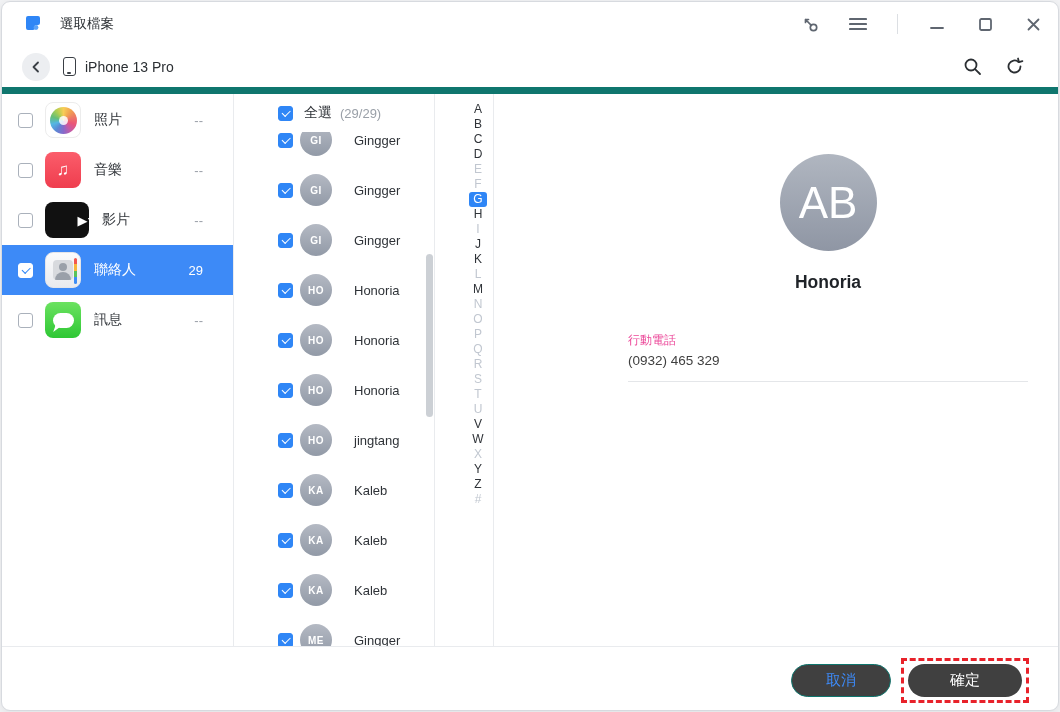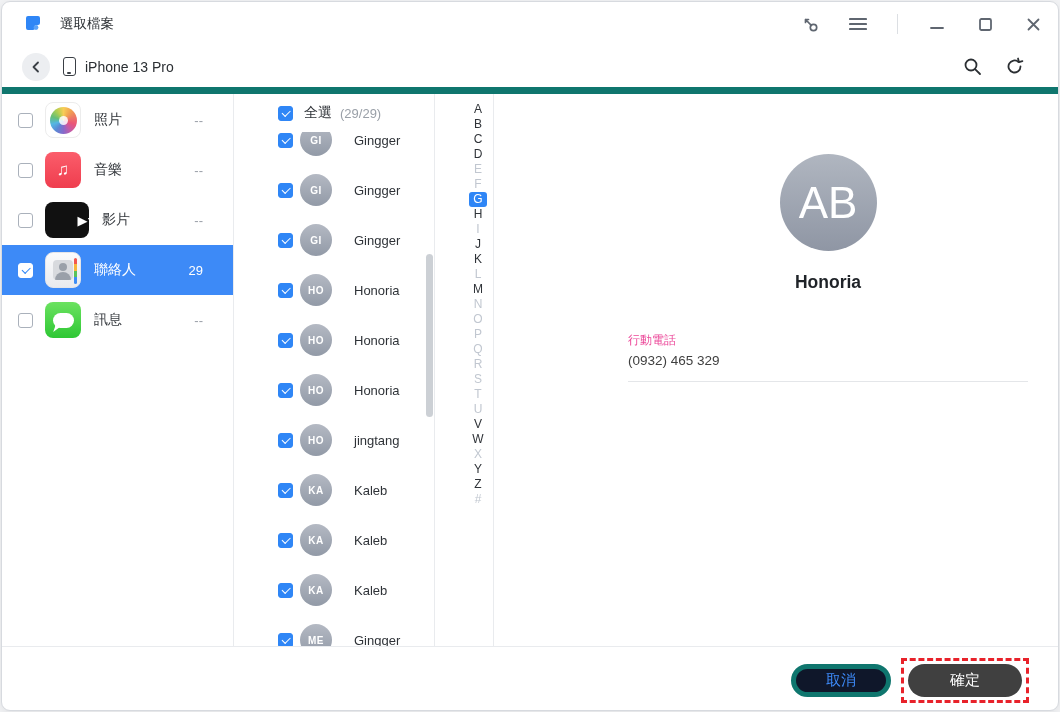--- a/index.html
+++ b/index.html
@@ -92,21 +92,21 @@
               display:flex; align-items:center; justify-content:center; }
   .d-name { margin-top:21px; font-size:17.5px; font-weight:bold; color:#1f2328; }
   .d-field { position:absolute; left:106px; top:238px; width:400px; border-bottom:1px solid #e4e6e9; padding-bottom:13px; }
   .f-label { font-size:12px; color:#ec4899; }
   .f-value { font-size:13.5px; color:#404040; margin-top:4px; }
 
   
   .footer { height:68px; border-top:1px solid #e9ebee; display:flex; align-items:center; justify-content:flex-end; padding-right:29px; gap:10px; }
   .btn { height:33px; border-radius:17px; font-size:15px; cursor:pointer;
          font-family:"Liberation Sans","DejaVu Sans",sans-serif; }
-  .btn-cancel { width:100px; background:#0f172a; border:5px solid #0f766e; color:#3d8af7; }
+  .btn-cancel { width:100px; background:#404040; border:1px solid #0f766e; color:#3d8af7; }
   .confirm-wrap { border:3px dashed #e8222a; padding:3px 4px; }
   .btn-confirm { width:114px; background:#404040; border:none; color:#fff; }
 
   svg { display:block; }
 </style>
 </head>
 <body>
 
 <div class="window">
 

